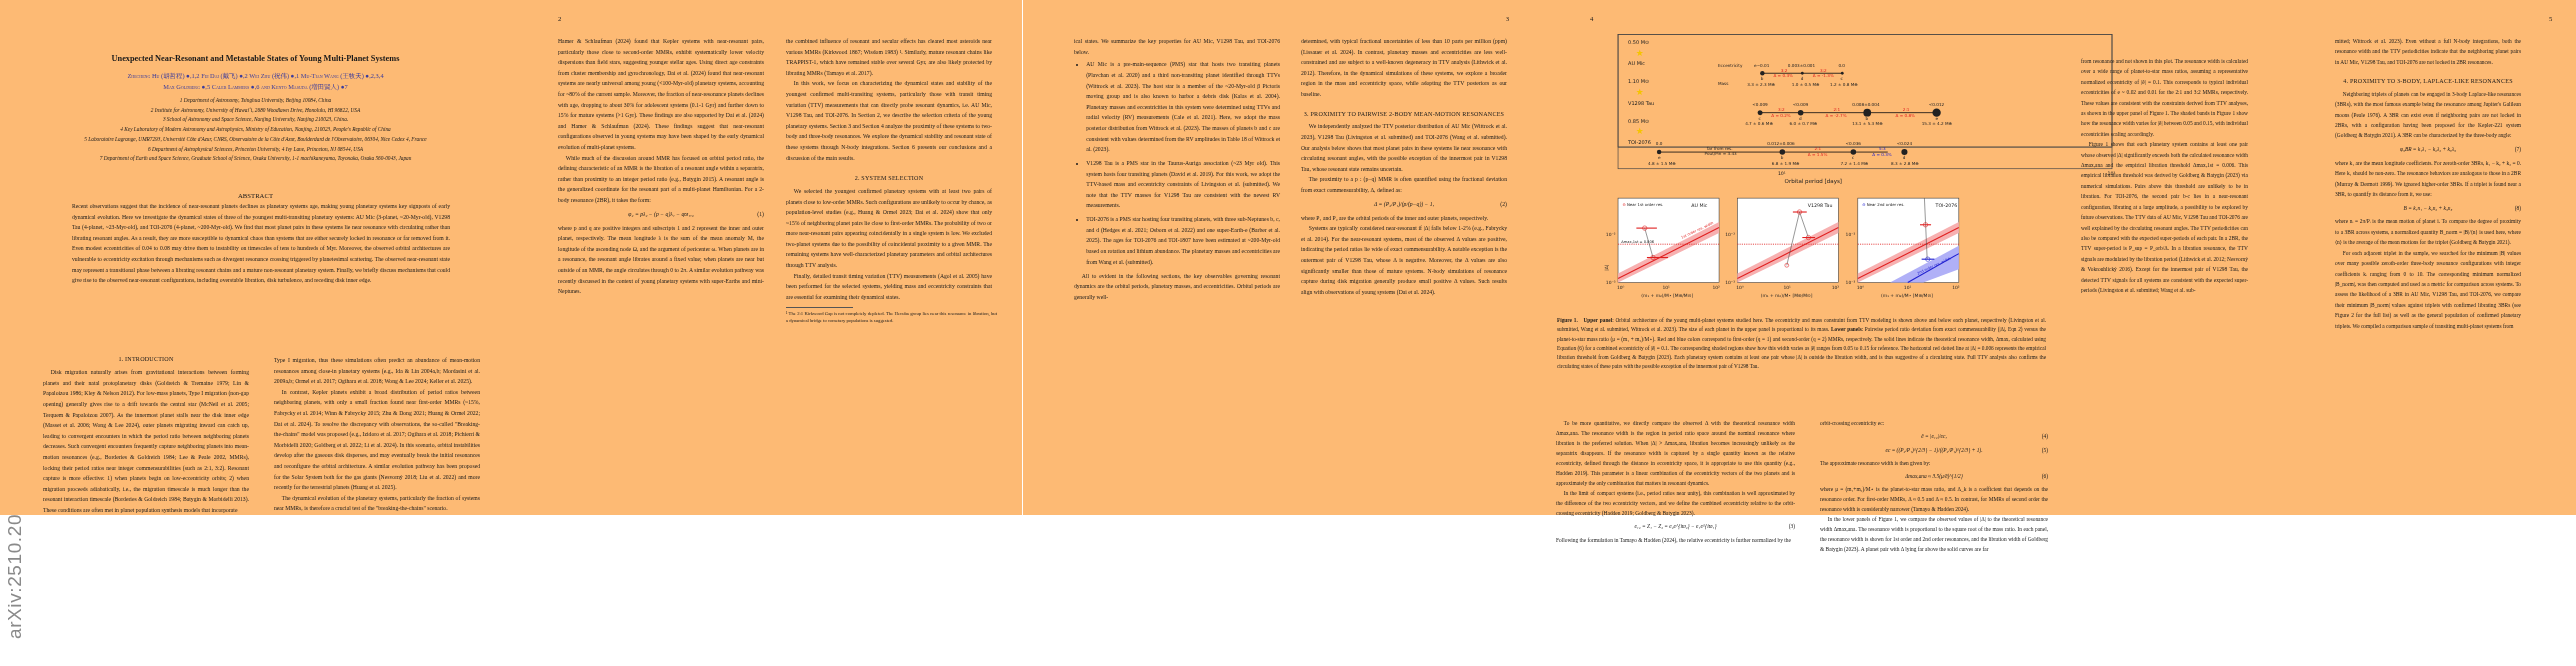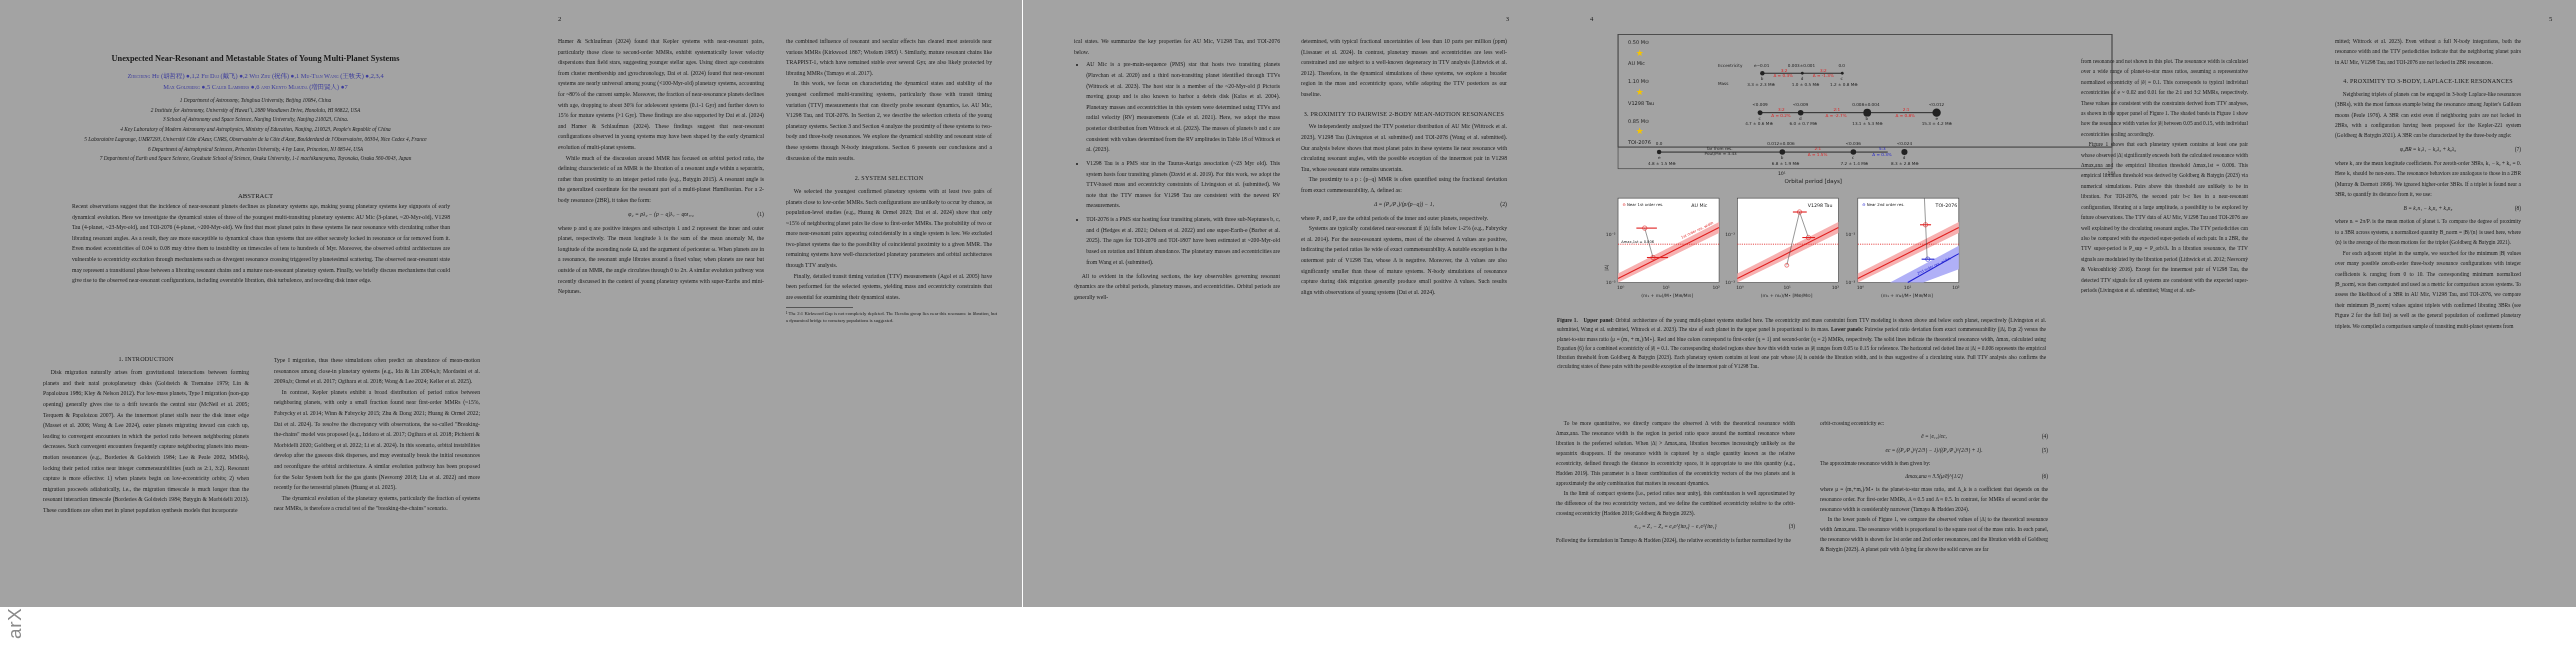--- a/index.html
+++ b/index.html
@@ -1,17 +1,17 @@
 <!DOCTYPE html>
 <html style="font-size:9px"><head>
 <meta charset="utf-8">
 <style>
   html,body{margin:0;padding:0;background:#fff;}
   body{width:2576px;height:667px;position:relative;overflow:hidden;font-family:"Liberation Serif","DejaVu Serif",serif;color:#1a1a1a;}
-  .page{position:absolute;top:0;height:607px;background:#a3a3a3;}
+  .page{position:absolute;top:0;height:515px;background:#fdba74;}
   .p1{left:0;width:511px;}
   .p2{left:511px;width:511px;}
   .p3{left:1023px;width:489px;}
   .p4{left:1512px;width:756px;}
   .p5{left:2268px;width:308px;}
   .pnum{position:absolute;top:14.5px;font-size:6.7px;}
   .arxiv-stamp{position:absolute;left:4.4px;top:167px;width:22px;height:500px;}
   .arxiv-stamp span{position:absolute;left:-228px;top:222px;width:478px;transform:rotate(-90deg);font-family:"Liberation Sans",sans-serif;font-size:19px;color:#8a8a8a;letter-spacing:0.6px;white-space:nowrap;}
   .title{position:absolute;top:54px;left:22px;right:22px;text-align:center;font-size:8.3px;font-weight:bold;}
   .authors{position:absolute;top:71px;left:33px;right:33px;text-align:center;font-size:6.4px;color:#3c3c9c;font-variant:small-caps;line-height:10.6px;}

